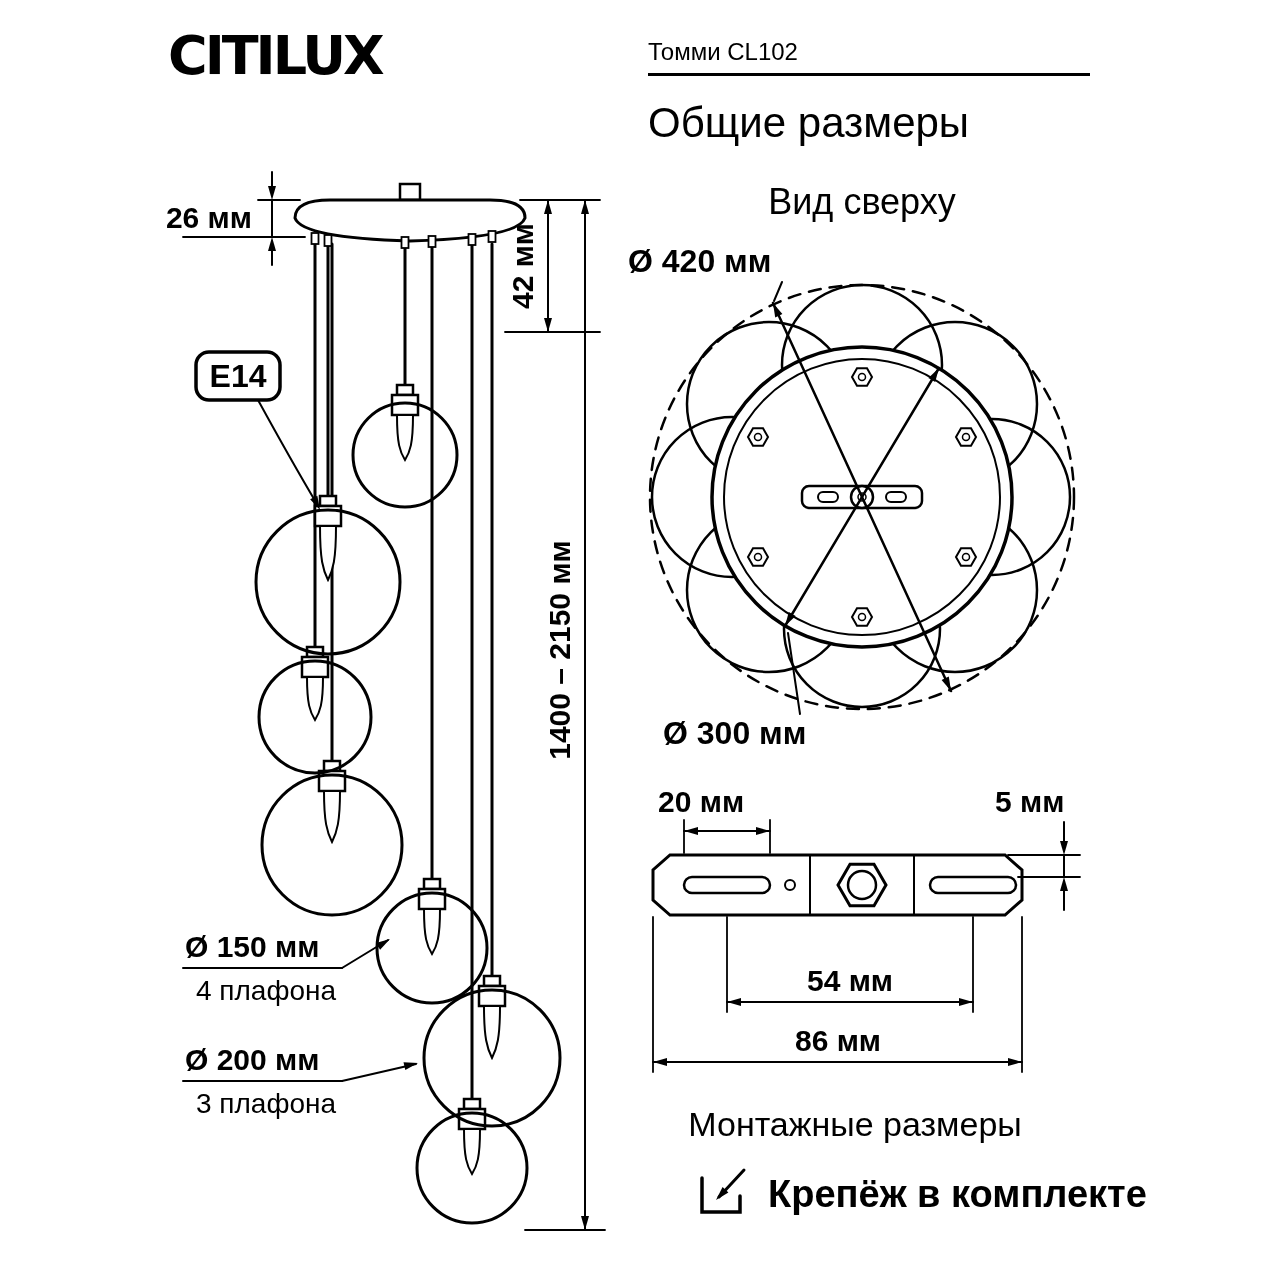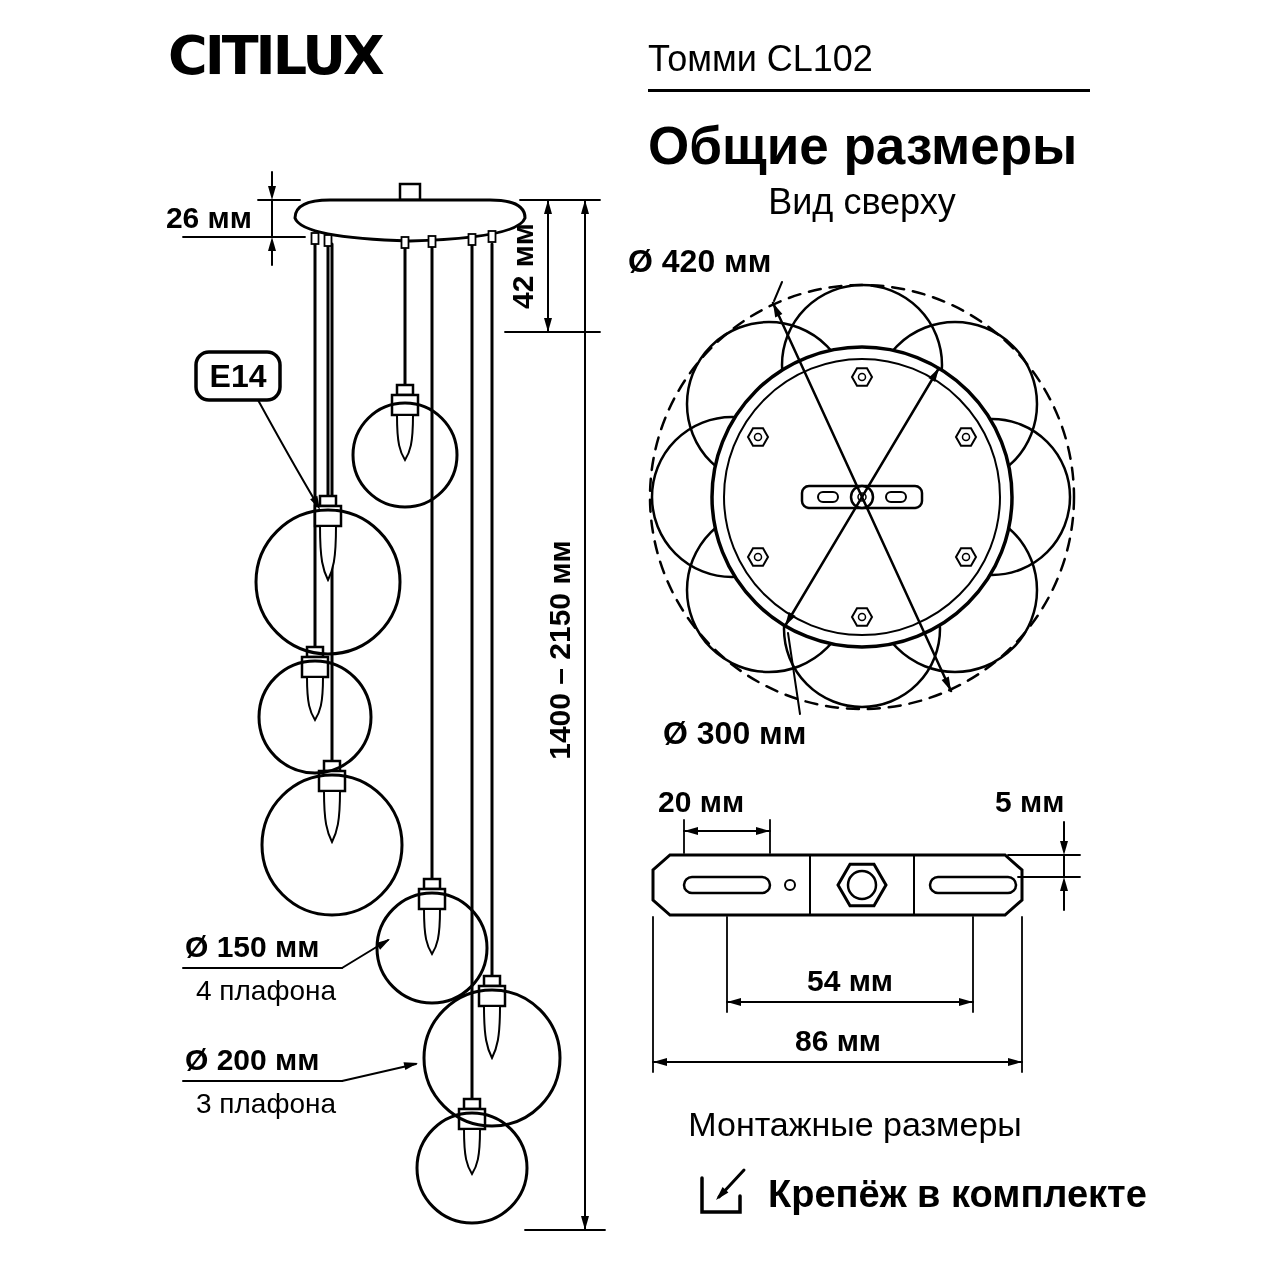--- a/index.html
+++ b/index.html
@@ -5,23 +5,23 @@
   html,body{margin:0;padding:0;}
   body{
     width:1280px;height:1280px;background:#ffffff;position:relative;overflow:hidden;
     font-family:"Liberation Sans",sans-serif;color:#000;
   }
   .brand{
     position:absolute;left:168px;top:24px;
     font-family:"DejaVu Sans",sans-serif;font-weight:bold;font-size:54px;letter-spacing:-3px;
   }
   .title-block{position:absolute;left:648px;top:36px;width:442px;}
-  .model{font-size:36px;line-height:1.3;}
+  .model{font-size:24px;line-height:1.3;}
   .rule{height:3px;background:#000;margin:6px 0 4px 0;}
-  .subtitle{font-size:53px;font-weight:bold;line-height:1.2;margin-top:22px;}
+  .subtitle{font-size:42px;font-weight:normal;line-height:1.2;margin-top:22px;}
   svg{position:absolute;left:0;top:0;}
   svg text{font-family:"Liberation Sans",sans-serif;fill:#000;stroke:none;}
   .b30{font-size:30px;font-weight:bold;}
   .r28{font-size:28px;}
   .b32{font-size:32px;font-weight:bold;}
   .t36{font-size:36px;}
   .t34{font-size:34px;}
   .b38{font-size:38px;font-weight:bold;}
 </style>
 </head>

